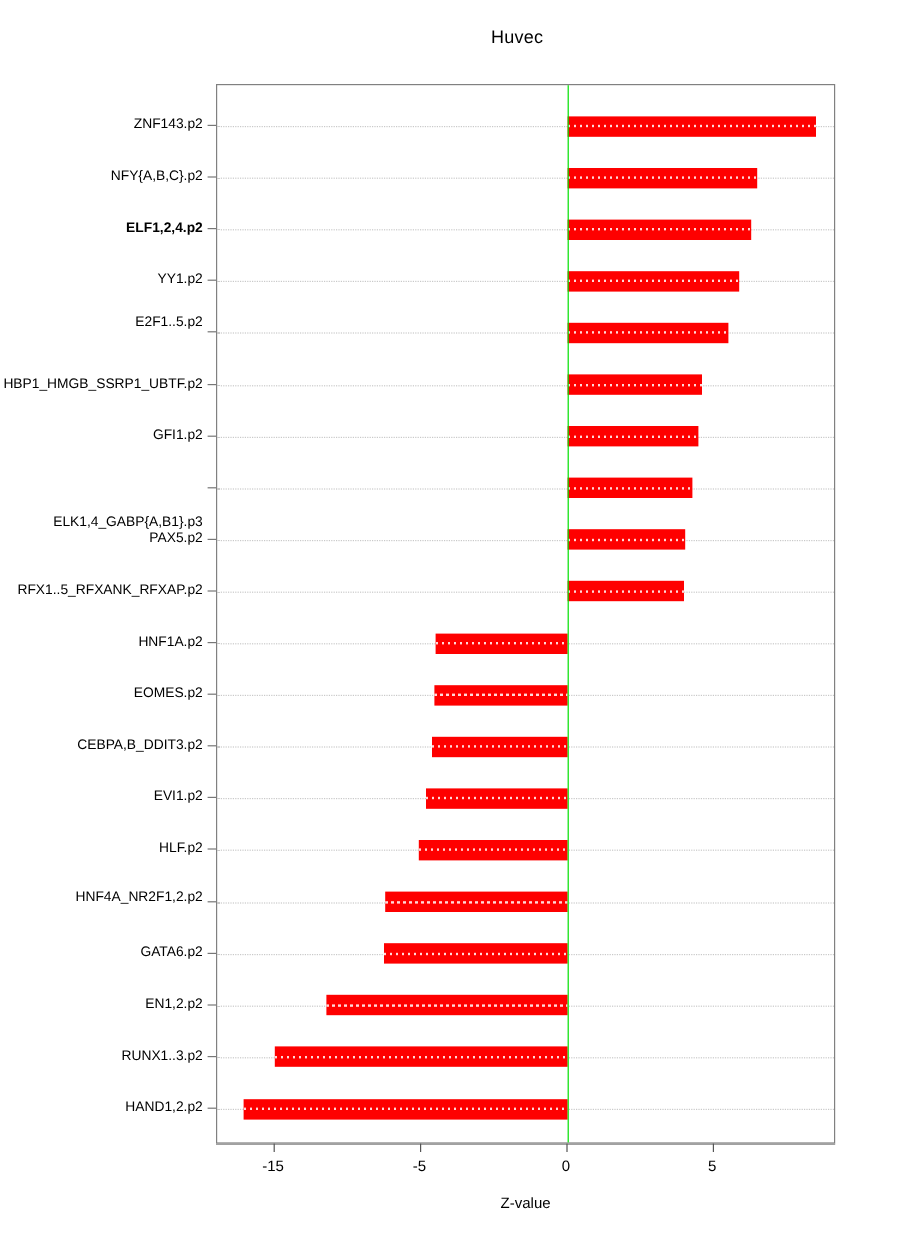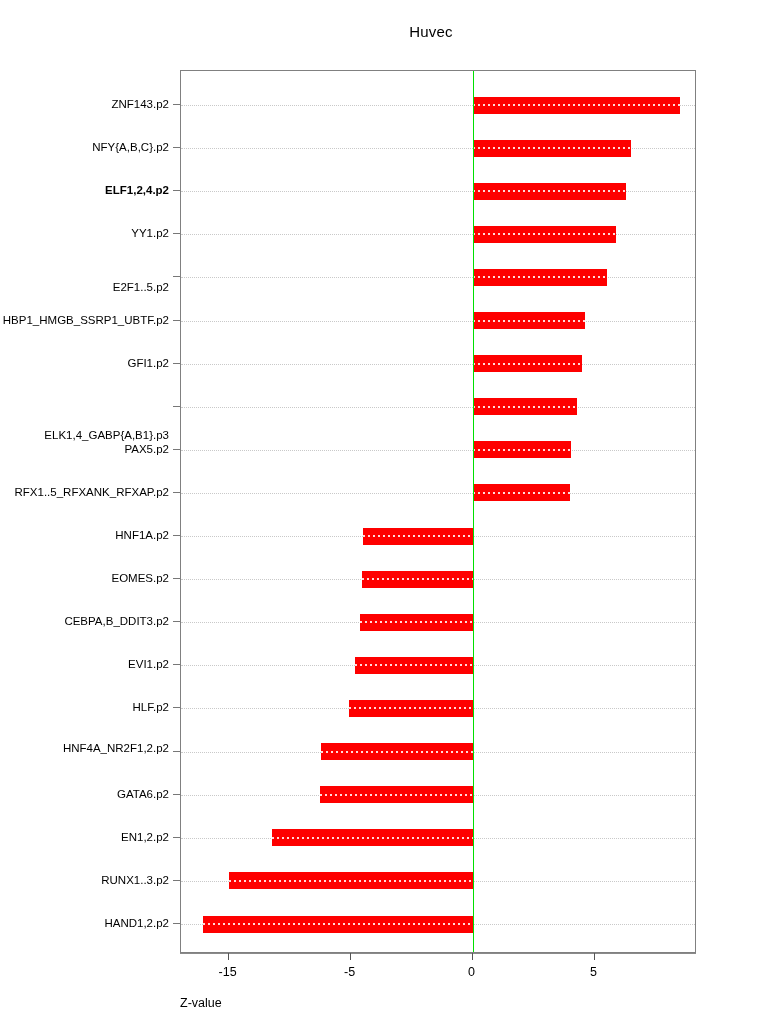--- a/index.html
+++ b/index.html
@@ -105,21 +105,21 @@
     font-size: 12.5px;
     color: #000;
     text-align: center;
     white-space: nowrap;
   }
   .x-axis-title {
     position: absolute;
     left: 180px;
     width: 516px;
     top: 996px;
-    text-align: left;
+    text-align: center;
     font-size: 12.5px;
     color: #000;
   }
   .axis-baseline {
     position: absolute;
     left: 180px;
     top: 953px;
     width: 516px;
     height: 0;
     border-top: 1px solid #8a8a8a;
@@ -221,21 +221,21 @@
   <div id="y-axis-layer">
       <div class="y-tick" style="left: 173px; top: 104px;"></div>
       <div class="y-label" style="right: 599px; top: 98px;">ZNF143.p2</div>
       <div class="y-tick" style="left: 173px; top: 147.105px;"></div>
       <div class="y-label" style="right: 599px; top: 141.105px;">NFY{A,B,C}.p2</div>
       <div class="y-tick" style="left: 173px; top: 190.211px;"></div>
       <div class="y-label" style="right: 599px; top: 184.211px; font-weight: bold;">ELF1,2,4.p2</div>
       <div class="y-tick" style="left: 173px; top: 233.316px;"></div>
       <div class="y-label" style="right: 599px; top: 227.316px;">YY1.p2</div>
       <div class="y-tick" style="left: 173px; top: 276.421px;"></div>
-      <div class="y-label" style="right: 599px; top: 281px;">E2F1..5.p2</div>
+      <div class="y-label" style="right: 599px; top: 263px;">E2F1..5.p2</div>
       <div class="y-tick" style="left: 173px; top: 319.526px;"></div>
       <div class="y-label" style="right: 599px; top: 313.526px;">HBP1_HMGB_SSRP1_UBTF.p2</div>
       <div class="y-tick" style="left: 173px; top: 362.632px;"></div>
       <div class="y-label" style="right: 599px; top: 356.632px;">GFI1.p2</div>
       <div class="y-tick" style="left: 173px; top: 405.737px;"></div>
       <div class="y-label" style="right: 599px; top: 399.737px; margin-top: 29px;">ELK1,4_GABP{A,B1}.p3</div>
       <div class="y-tick" style="left: 173px; top: 448.842px;"></div>
       <div class="y-label" style="right: 599px; top: 442.842px;">PAX5.p2</div>
       <div class="y-tick" style="left: 173px; top: 491.947px;"></div>
       <div class="y-label" style="right: 599px; top: 485.947px;">RFX1..5_RFXANK_RFXAP.p2</div>

